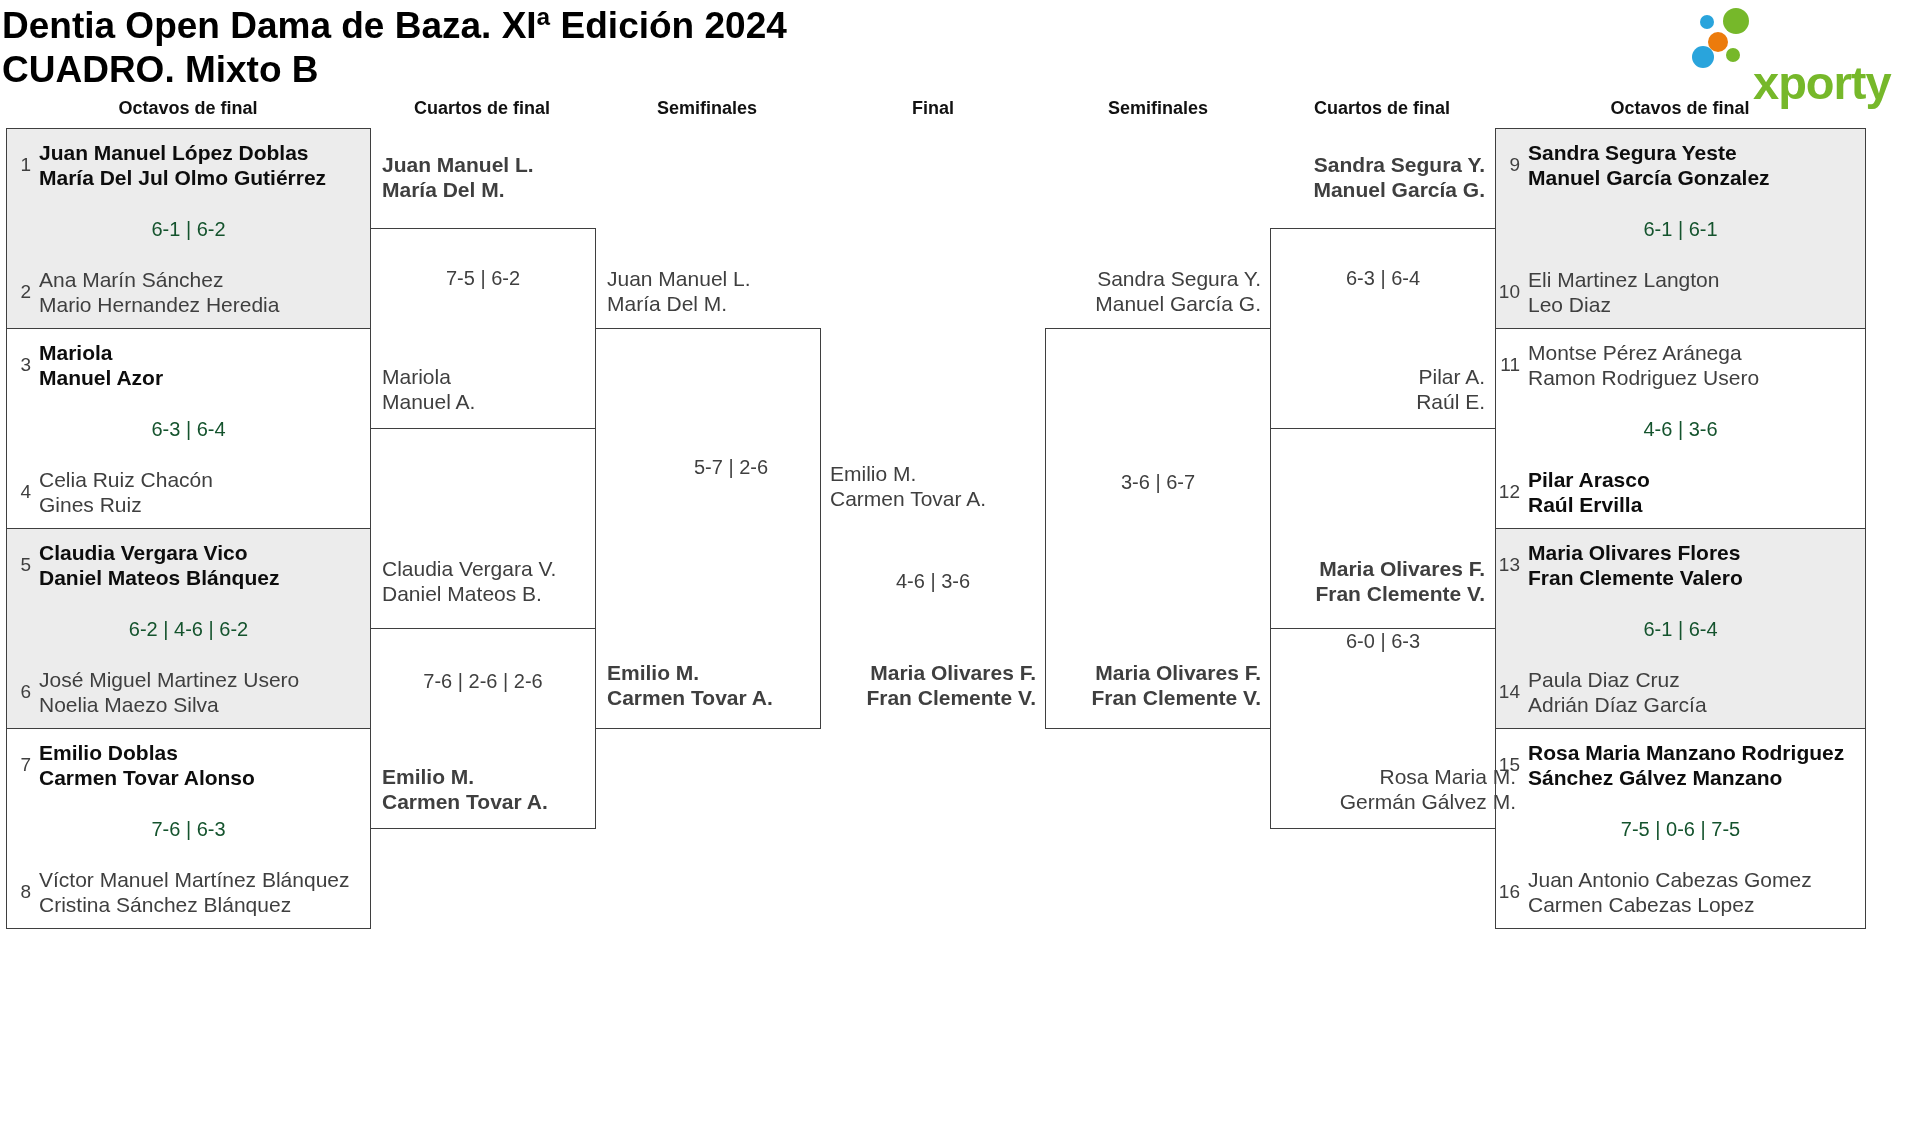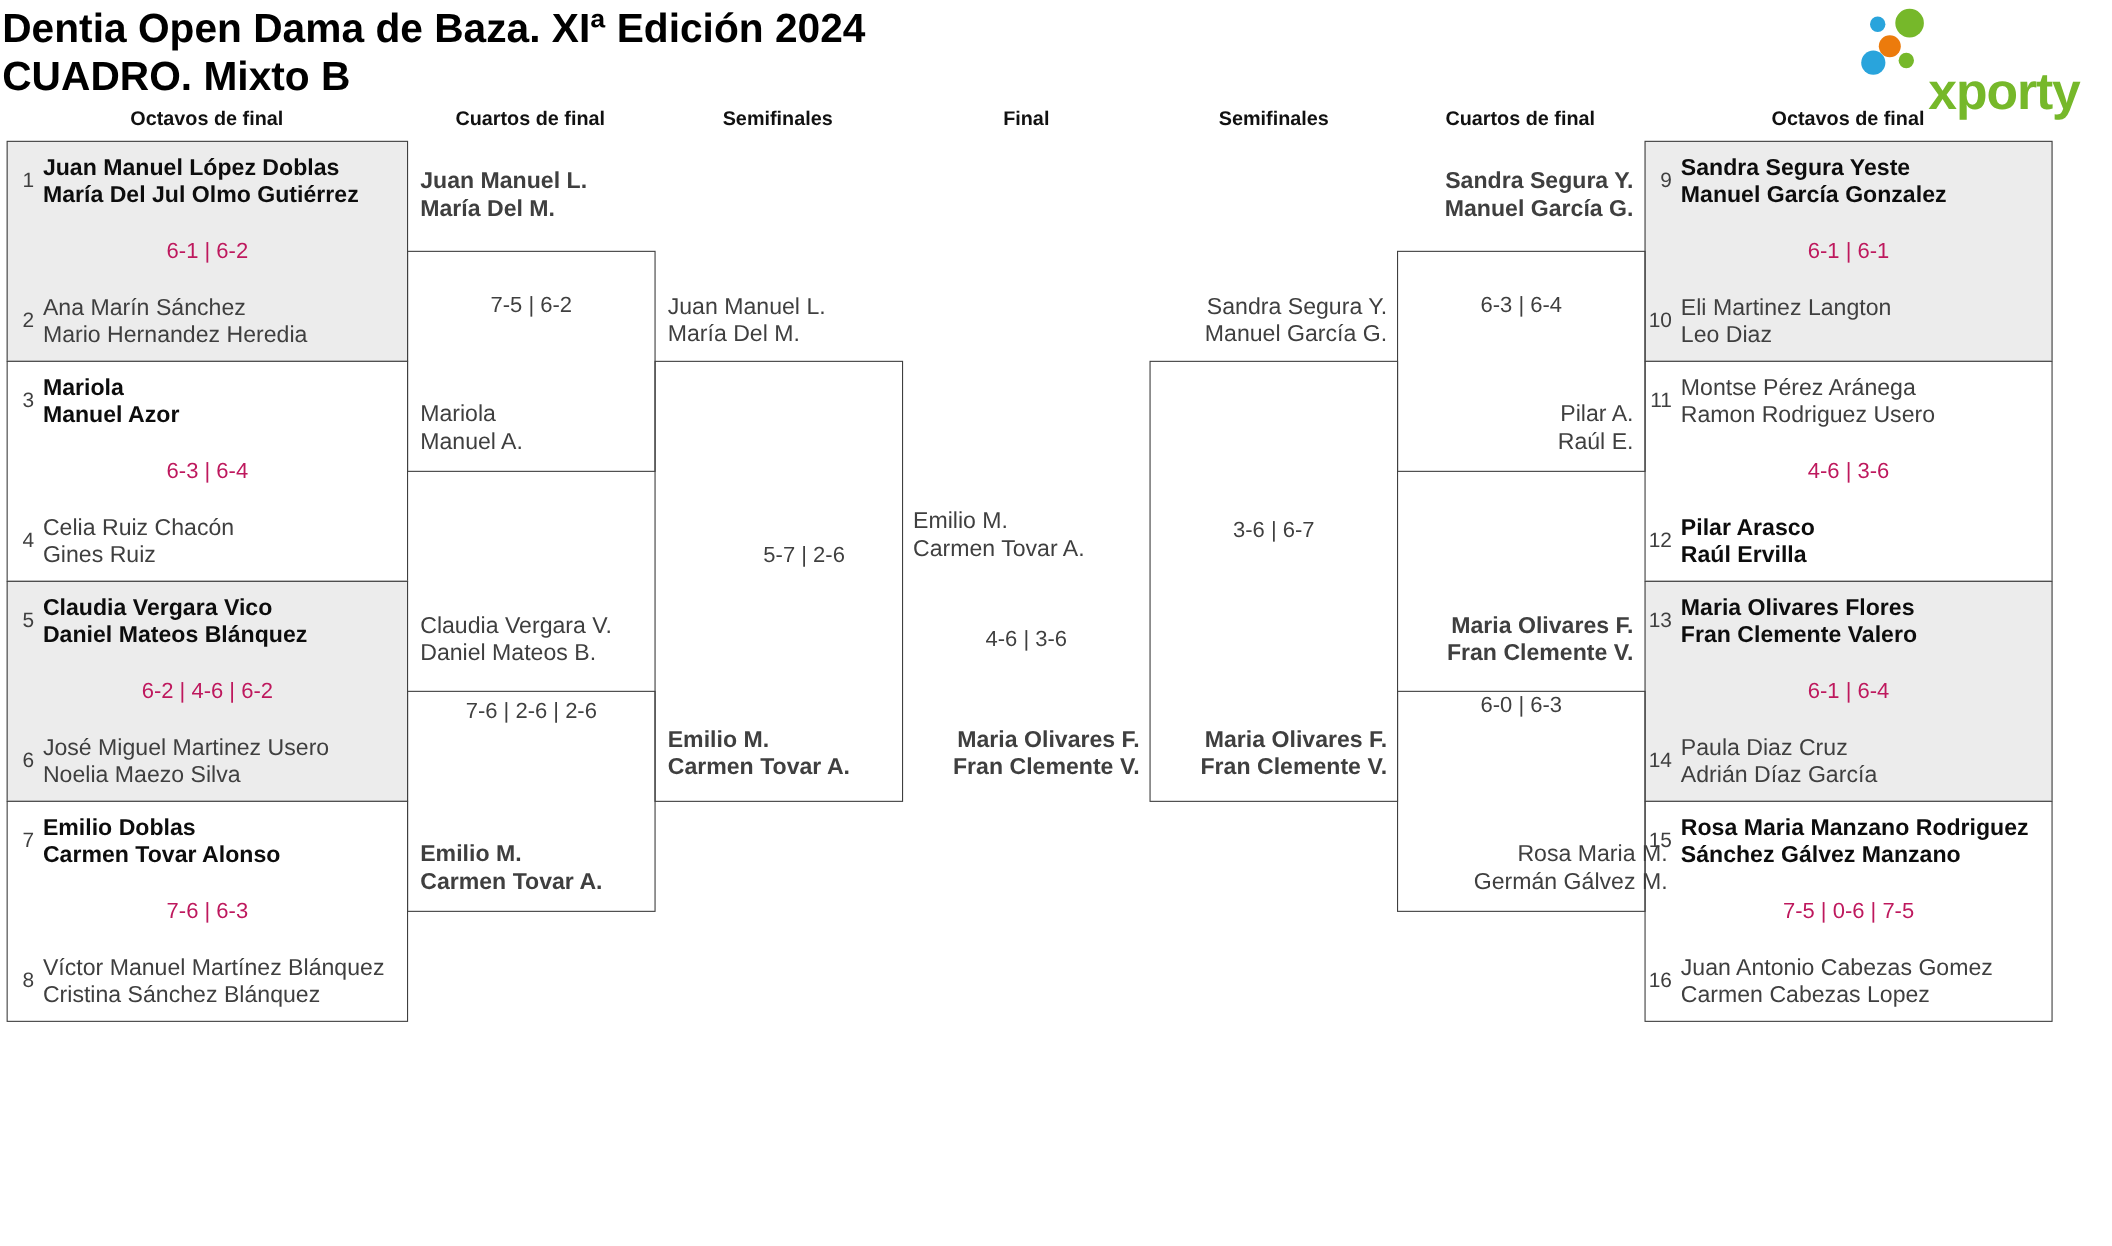--- a/index.html
+++ b/index.html
@@ -21,21 +21,21 @@
   .obox { position:absolute; box-sizing:border-box; border:1px solid #3f3f3f; background:#fff; }
   .obox.gray { background:#ececec; }
   .team { position:absolute; left:0; right:6px; display:flex; align-items:center; }
   .team.top { top:11px; }
   .team.bot { bottom:11px; }
   .seed { width:24px; flex:none; text-align:right; margin-right:8px;
           font-size:19px; color:#3f3f3f; }
   .names { font-size:21px; line-height:25px; color:#3f3f3f; }
   .w { font-weight:bold; color:#0d0d0d; }
   .score { position:absolute; left:0; right:0; top:50%; transform:translateY(-50%);
-           text-align:center; font-size:20px; color:#be185d; }
+           text-align:center; font-size:20px; color:#14532d; }
   
   .rbox { position:absolute; box-sizing:border-box; border:1px solid #3f3f3f; }
   .feed { position:absolute; font-size:21px; line-height:25px; color:#3f3f3f; }
   .feed.r { text-align:right; }
   .rscore { position:absolute; text-align:center; font-size:20px; color:#3f3f3f; }
 </style>
 </head>
 <body>
 
 <div class="page">
@@ -220,31 +220,31 @@
   <div class="rscore" style="left:370px;top:267px;width:226px;">7-5 | 6-2</div>
   <div class="feed" style="left:382px;top:364px;">
     <div>Mariola</div>
       <div>Manuel A.</div>
   </div>
 
   <div class="feed" style="left:382px;top:556px;">
     <div>Claudia Vergara V.</div>
       <div>Daniel Mateos B.</div>
   </div>
-  <div class="rscore" style="left:370px;top:636px;width:226px;">7-6 | 2-6 | 2-6</div>
+  <div class="rscore" style="left:370px;top:670px;width:226px;">7-6 | 2-6 | 2-6</div>
   <div class="feed w" style="left:382px;top:764px;">
     <div>Emilio M.</div>
       <div>Carmen Tovar A.</div>
   </div>
 
   <div class="feed" style="left:607px;top:266px;">
     <div>Juan Manuel L.</div>
       <div>María Del M.</div>
   </div>
-  <div class="rscore" style="left:595px;top:494px;width:272px;">5-7 | 2-6</div>
+  <div class="rscore" style="left:595px;top:456px;width:272px;">5-7 | 2-6</div>
   <div class="feed w" style="left:607px;top:660px;">
     <div>Emilio M.</div>
       <div>Carmen Tovar A.</div>
   </div>
 
   <div class="feed" style="left:830px;top:461px;">
     <div>Emilio M.</div>
       <div>Carmen Tovar A.</div>
   </div>
   <div class="rscore" style="left:820px;top:570px;width:226px;">4-6 | 3-6</div>

